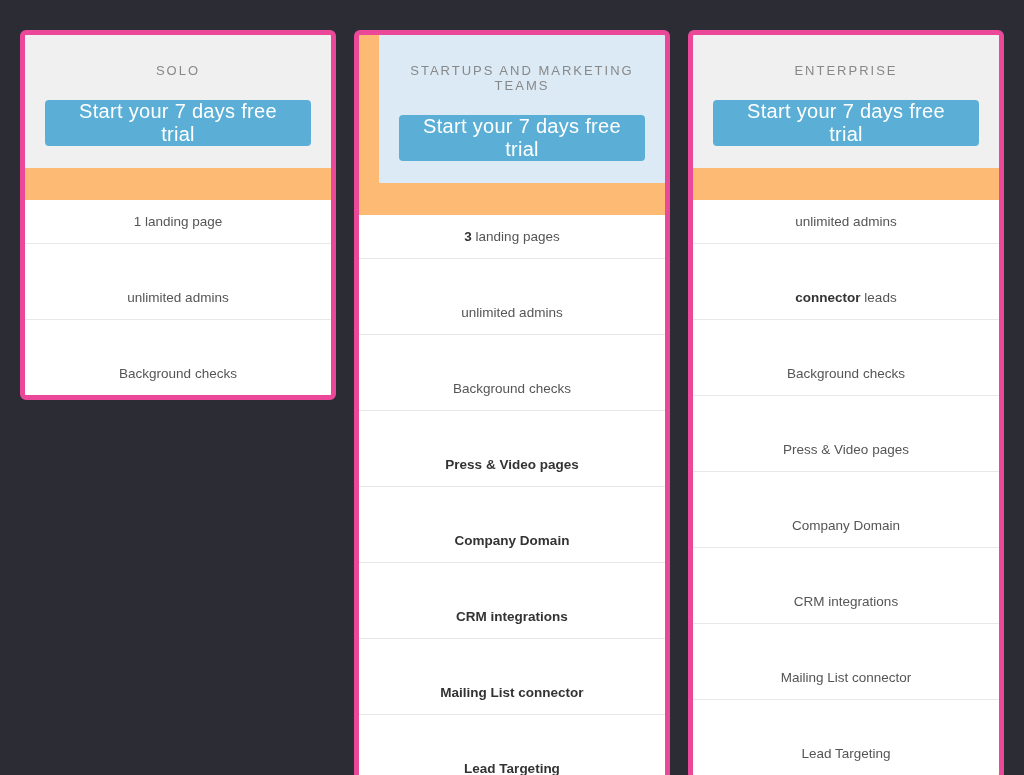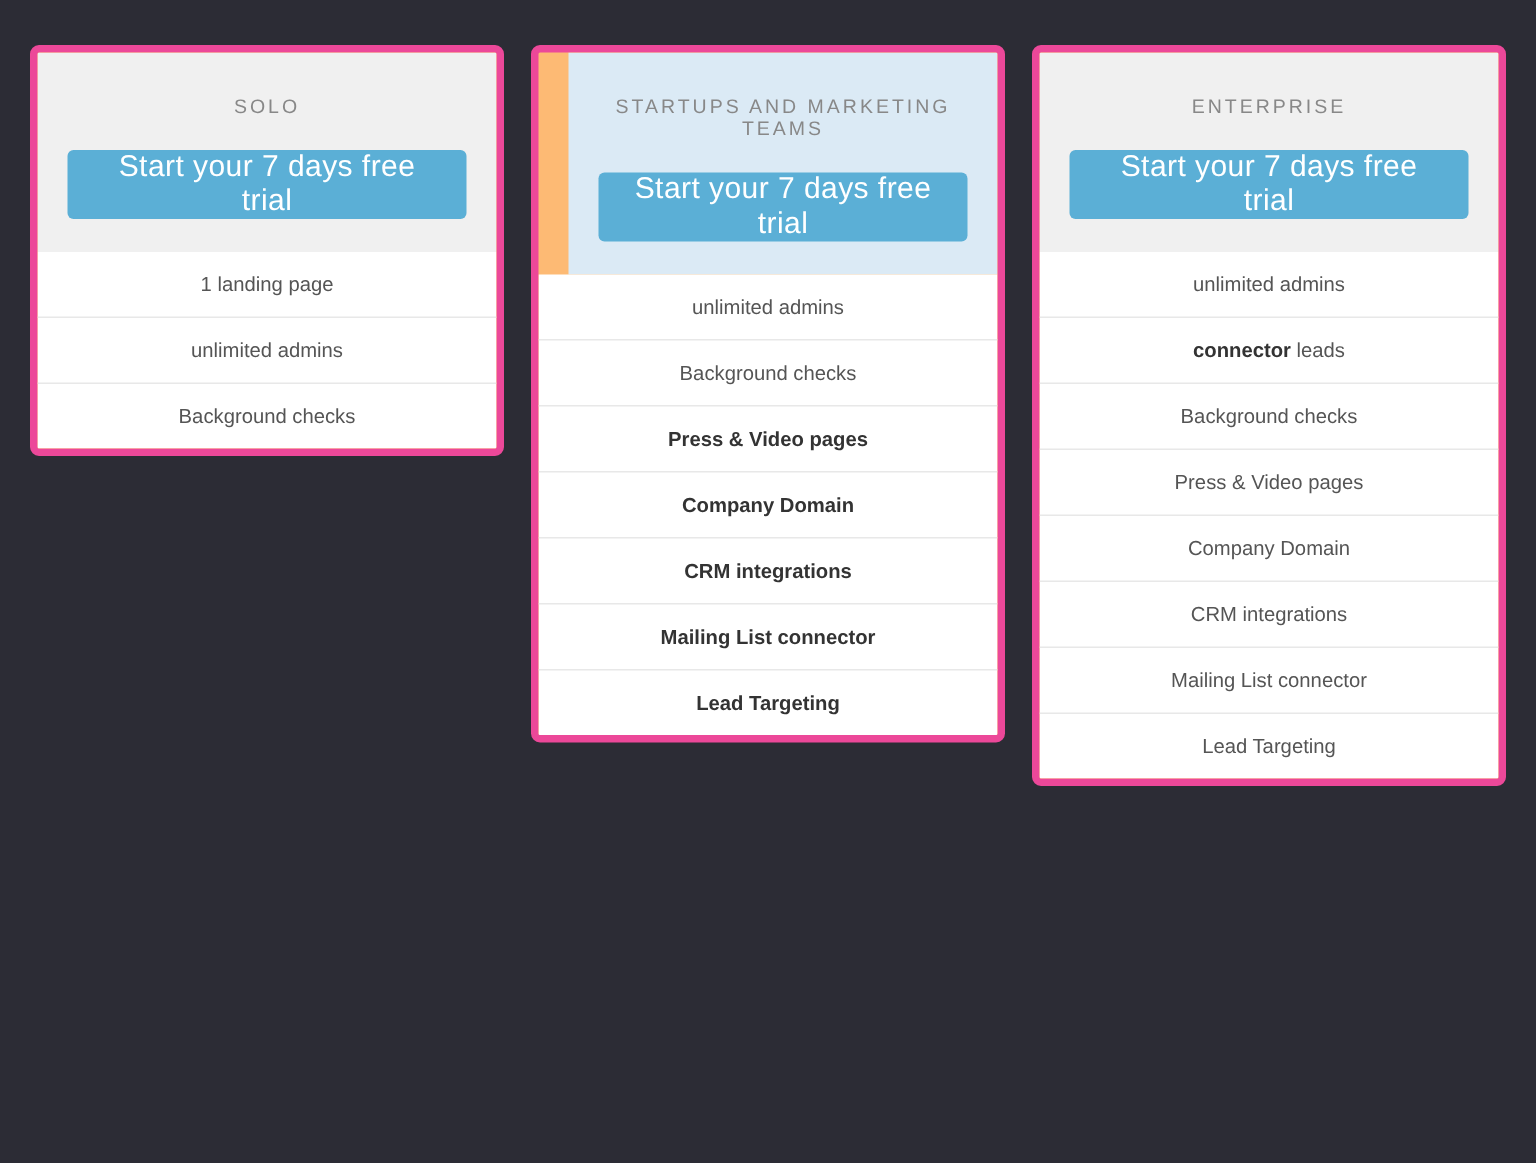--- a/index.html
+++ b/index.html
@@ -59,20 +59,21 @@
       list-style: none;
       background: #fff;
     }
     .feature-item {
       padding: 14px 20px;
       text-align: center;
       font-size: 13.5px;
       color: #555;
       border-bottom: 1px solid #e8e8e8;
       font-weight: 400;
+      margin-top: 32px;
     }
     .feature-item:last-child {
       border-bottom: none;
     }
     .feature-item strong {
       font-weight: 700;
       color: #333;
     }
     .feature-item.bold-feature {
       font-weight: 700;
@@ -95,20 +96,21 @@
       <li class="feature-item">Background checks</li>
     </ul>
   </div>
 
   <div class="plan-card">
     <div class="plan-header featured">
       <div class="plan-name">STARTUPS AND MARKETING TEAMS</div>
       <button class="trial-button">Start your 7 days free trial</button>
     </div>
     <ul class="features-list">
+      <li class="feature-item"><strong>3</strong> landing pages</li>
       <li class="feature-item">unlimited admins</li>
       <li class="feature-item">Background checks</li>
       <li class="feature-item bold-feature">Press &amp; Video pages</li>
       <li class="feature-item bold-feature">Company Domain</li>
       <li class="feature-item bold-feature">CRM integrations</li>
       <li class="feature-item bold-feature">Mailing List connector</li>
       <li class="feature-item bold-feature">Lead Targeting</li>
     </ul>
   </div>
 

